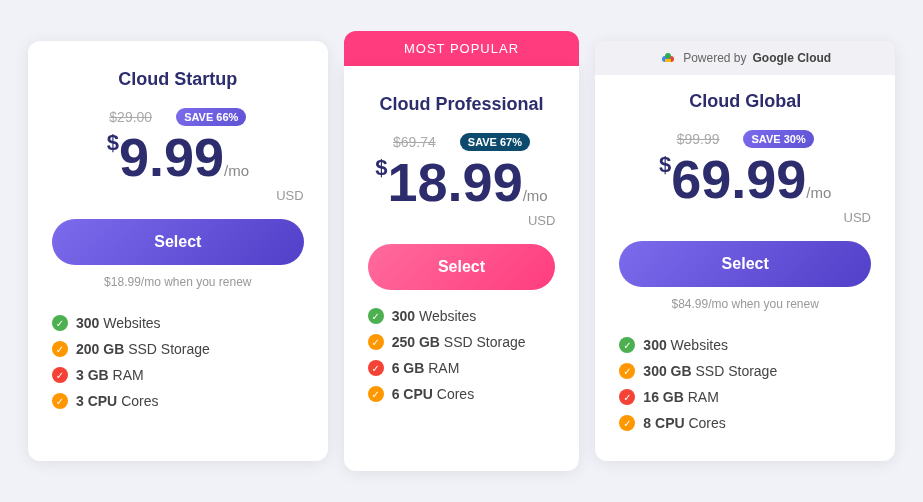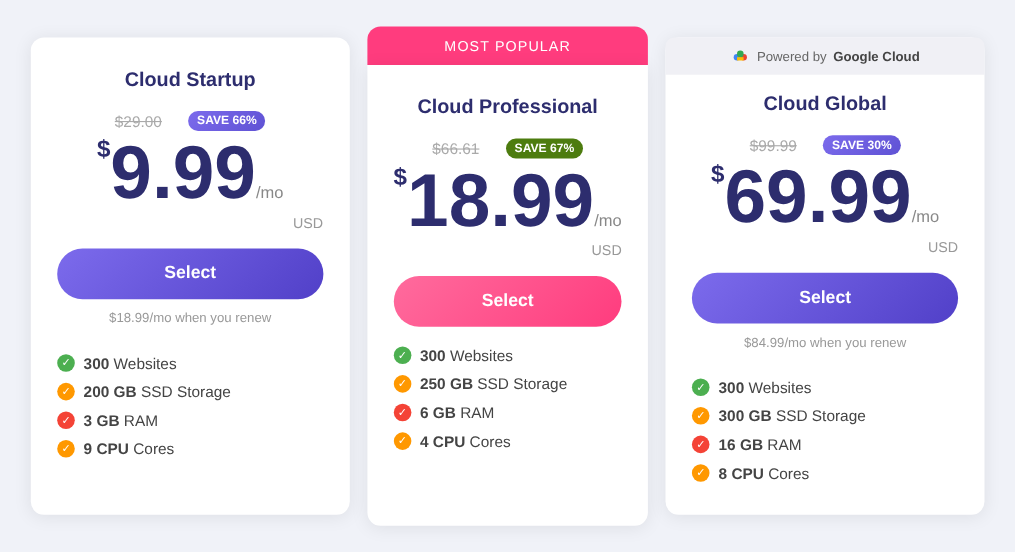--- a/index.html
+++ b/index.html
@@ -74,35 +74,35 @@
     }
     .save-badge {
       background: linear-gradient(135deg, #7c6bec, #5f52d4);
       color: #fff;
       font-size: 11px;
       font-weight: 700;
       padding: 3px 8px;
       border-radius: 12px;
     }
     .save-badge.pink {
-      background: #4d7c0f;
+      background: #0c4a6e;
     }
     .main-price {
       text-align: center;
       margin-bottom: 4px;
     }
     .main-price .dollar {
       font-size: 22px;
       font-weight: 700;
       color: #2d2d6e;
       vertical-align: top;
       margin-top: 10px;
     }
     .main-price .amount {
-      font-size: 68px;
+      font-size: 54px;
       font-weight: 800;
       color: #2d2d6e;
       line-height: 1;
     }
     .main-price .period {
       font-size: 15px;
       color: #888;
       font-weight: 500;
     }
     .usd-label {
@@ -203,51 +203,51 @@
         <li>
           <span class="check-icon" style="background: rgb(255, 152, 0); color: rgb(255, 255, 255); border-radius: 50%; width: 16px; height: 16px; display: inline-flex; align-items: center; justify-content: center; font-size: 10px; flex-shrink: 0;">✓</span>
           <span class="feature-label"><strong>200 GB </strong>SSD Storage</span>
         </li>
         <li>
           <span class="check-icon" style="background: rgb(244, 67, 54); color: rgb(255, 255, 255); border-radius: 50%; width: 16px; height: 16px; display: inline-flex; align-items: center; justify-content: center; font-size: 10px; flex-shrink: 0;">✓</span>
           <span class="feature-label"><strong>3 GB </strong>RAM</span>
         </li>
         <li>
           <span class="check-icon" style="background: rgb(255, 152, 0); color: rgb(255, 255, 255); border-radius: 50%; width: 16px; height: 16px; display: inline-flex; align-items: center; justify-content: center; font-size: 10px; flex-shrink: 0;">✓</span>
-          <span class="feature-label"><strong>9 CPU </strong>Cores</span>
+          <span class="feature-label"><strong>3 CPU </strong>Cores</span>
         </li>
       </ul>
     </div>
     <div class="popular-wrapper">
       <div class="popular-banner">MOST POPULAR</div>
       <div class="plan-card popular">
         <div class="plan-title">Cloud Professional</div>
         <div class="price-row">
-          <span class="original-price">$66.61</span>
+          <span class="original-price">$69.74</span>
           <span class="save-badge pink">SAVE 67%</span>
         </div>
         <div class="main-price"><span class="dollar">$</span><span class="amount">18.99</span><span class="period">/mo</span></div>
         <div class="usd-label">USD</div>
         <button class="select-btn pink">Select</button>
         <ul class="features">
           <li>
             <span class="check-icon" style="background: rgb(76, 175, 80); color: rgb(255, 255, 255); border-radius: 50%; width: 16px; height: 16px; display: inline-flex; align-items: center; justify-content: center; font-size: 10px; flex-shrink: 0;">✓</span>
             <span class="feature-label"><strong>300  </strong>Websites</span>
           </li>
           <li>
             <span class="check-icon" style="background: rgb(255, 152, 0); color: rgb(255, 255, 255); border-radius: 50%; width: 16px; height: 16px; display: inline-flex; align-items: center; justify-content: center; font-size: 10px; flex-shrink: 0;">✓</span>
             <span class="feature-label"><strong>250 GB </strong>SSD Storage</span>
           </li>
           <li>
             <span class="check-icon" style="background: rgb(244, 67, 54); color: rgb(255, 255, 255); border-radius: 50%; width: 16px; height: 16px; display: inline-flex; align-items: center; justify-content: center; font-size: 10px; flex-shrink: 0;">✓</span>
             <span class="feature-label"><strong>6 GB </strong>RAM</span>
           </li>
           <li>
             <span class="check-icon" style="background: rgb(255, 152, 0); color: rgb(255, 255, 255); border-radius: 50%; width: 16px; height: 16px; display: inline-flex; align-items: center; justify-content: center; font-size: 10px; flex-shrink: 0;">✓</span>
-            <span class="feature-label"><strong>4 CPU </strong>Cores</span>
+            <span class="feature-label"><strong>6 CPU </strong>Cores</span>
           </li>
         </ul>
       </div>
     </div>
     <div class="plan-card global">
       <div class="google-cloud-banner">
         <svg width="18" height="18" viewBox="0 0 18 18">
       <circle cx="6" cy="10" r="3" fill="#4285F4"></circle>
       <circle cx="12" cy="10" r="3" fill="#EA4335"></circle>
       <circle cx="9" cy="7" r="3" fill="#34A853"></circle>

